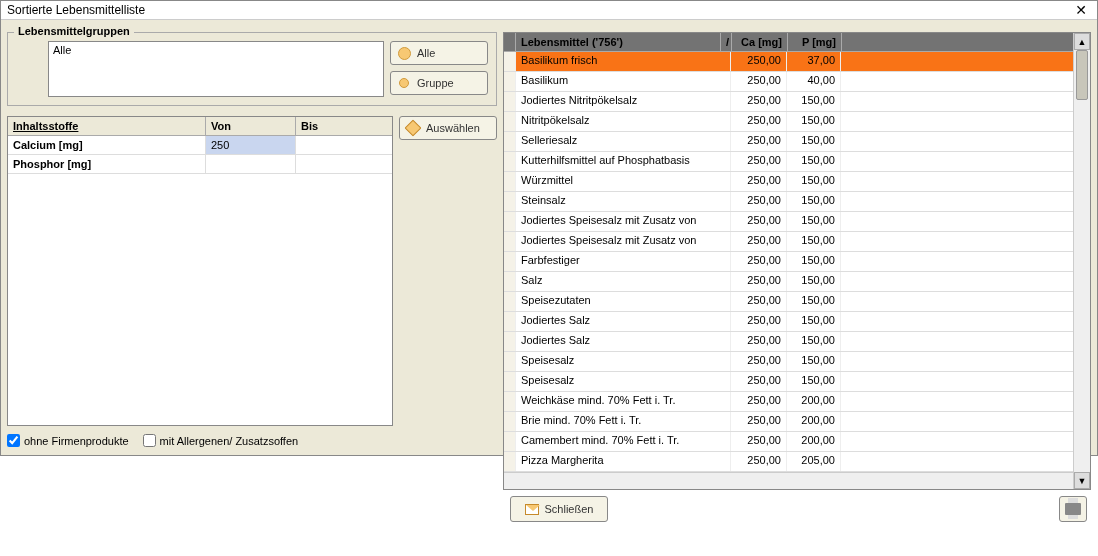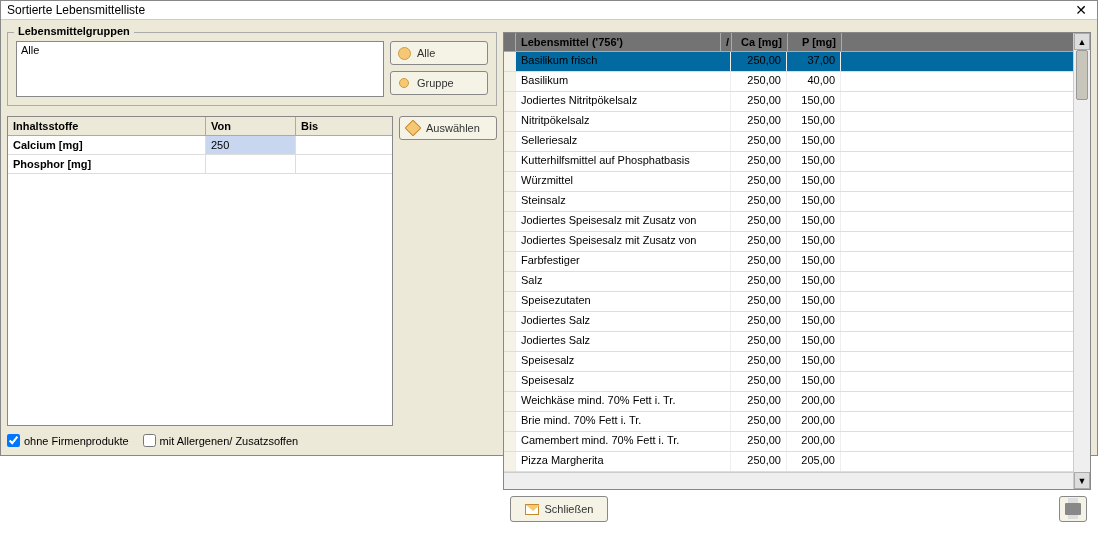--- a/index.html
+++ b/index.html
@@ -6,32 +6,32 @@
 body { font-family: Tahoma, Arial, sans-serif; font-size: 11px; background: #fff; width: 1098px; height: 556px; overflow: hidden; }
 .window { width: 1098px; height: 456px; border: 1px solid #888; background: #ece9d8; display: flex; flex-direction: column; }
 .titlebar { background: #fff; height: 22px; display: flex; align-items: center; justify-content: space-between; padding: 0 6px; border-bottom: 1px solid #ccc; }
 .titlebar-text { font-size: 12px; }
 .close-btn { width: 20px; height: 18px; display: flex; align-items: center; justify-content: center; font-size: 14px; cursor: pointer; }
 .content { flex: 1; display: flex; padding: 6px; gap: 6px; position: relative; }
 .left-col { width: 490px; display: flex; flex-direction: column; }
 .right-col { flex: 1; display: flex; flex-direction: column; }
 .fieldset { border: 1px solid #aaa; padding: 8px; position: relative; margin-top: 6px;}
 .fieldset-legend { position: absolute; top: -8px; left: 6px; background: #ece9d8; padding: 0 4px; font-weight: bold; font-size: 11px; }
-.groups-row { display: flex; gap: 6px; }
+.groups-row { display: flex; gap: 6px; margin-left: 32px; }
 .groups-list { flex: 1; background: #fff; border: 1px solid #888; height: 56px; padding: 2px 4px; font-size: 11px;}
 .side-buttons { display: flex; flex-direction: column; gap: 6px; width: 98px;}
 .win-btn { background: #f5f3e6; border: 1px solid #888; border-radius: 3px; height: 24px; display: flex; align-items: center; padding: 0 6px; gap: 6px; cursor: pointer; color: #333; font-size: 11px;}
 .btn-icon { width: 14px; height: 14px; display: inline-flex; align-items: center; justify-content: center; }
 .orange-circle { width: 13px; height: 13px; border-radius: 50%; background: #f7c873; border: 1px solid #d19a3c; }
 .pin-shape { width: 12px; height: 12px; background: #f7c873; border: 1px solid #c68a2b; transform: rotate(45deg); border-radius: 1px;}
 .mid-row { display: flex; gap: 6px; margin-top: 10px; }
 .ing-table-wrap { flex: 1; background: #fff; border: 1px solid #888; height: 310px; }
 .ing-header { display: flex; background: #ece9d8; border-bottom: 1px solid #aaa; }
 .ing-header div { padding: 3px 5px; font-weight: bold; border-right: 1px solid #aaa; }
-.ih-name { width: 198px; }
+.ih-name { width: 198px; text-decoration: underline; }
 .ih-von { width: 90px; }
 .ih-bis { flex: 1; border-right: none !important;}
 .ing-row { display: flex; border-bottom: 1px solid #ddd; }
 .ing-row div { padding: 3px 5px; border-right: 1px solid #ddd; }
 .ir-name { width: 198px; font-weight: bold; }
 .ir-von { width: 90px; }
 .ir-bis { flex: 1; border-right: none !important;}
 .ing-row.selected .ir-von { background: #c9d6ef; }
 .select-btn-col { width: 98px; }
 .checkbox-row { margin-top: 8px; display: flex; gap: 14px; align-items: flex-end; }
@@ -51,21 +51,21 @@
 .fh-p { width: 54px; text-align: right;}
 .fh-rest { flex:1; border-right:none !important;}
 .food-rows { }
 .food-row { display: flex; border-bottom: 1px solid #ddd; height: 20px; }
 .food-row div { padding: 2px 5px; border-right: 1px solid #eee; overflow: hidden; white-space: nowrap;}
 .fr-handle { width: 12px; background:#f5f2e8;}
 .fr-name { width: 215px; }
 .fr-ca { width: 56px; text-align: right;}
 .fr-p { width: 54px; text-align: right;}
 .fr-rest { flex:1; border-right:none !important;}
-.food-row.selected { background: #0369a1; }
+.food-row.selected { background: #f97316; }
 .scrollbar { width: 17px; background: #efefef; border-left: 1px solid #ccc; position: relative;}
 .scroll-up, .scroll-down { height: 17px; background: #ddd; border: 1px solid #aaa; display:flex; align-items:center; justify-content:center; font-size:9px; cursor:pointer;}
 .scroll-down { position: absolute; bottom: 0; left:0; right:0;}
 .scroll-thumb { position: absolute; top: 17px; left: 2px; right: 2px; height: 50px; background: #c8c6ba; border:1px solid #999; border-radius:2px; cursor:pointer;}
 .food-hscroll { height:17px; background:#efefef; border-top:1px solid #ccc; }
 .blue-bar { height: 14px; background: #1471d6; margin: 0 4px; }
 .footer { height: 44px; display: flex; align-items: center; justify-content: center; position: relative; }
 .close-main { height: 26px; padding: 0 14px; margin-left: 20px; }
 .mail-icon { width:14px; height:11px; border:1px solid #c68a2b; background:#fff; position:relative;}
 .mail-icon::after { content:""; position:absolute; left:0; right:0; top:0; border-left:7px solid transparent; border-right:7px solid transparent; border-top:6px solid #f7c873;}

